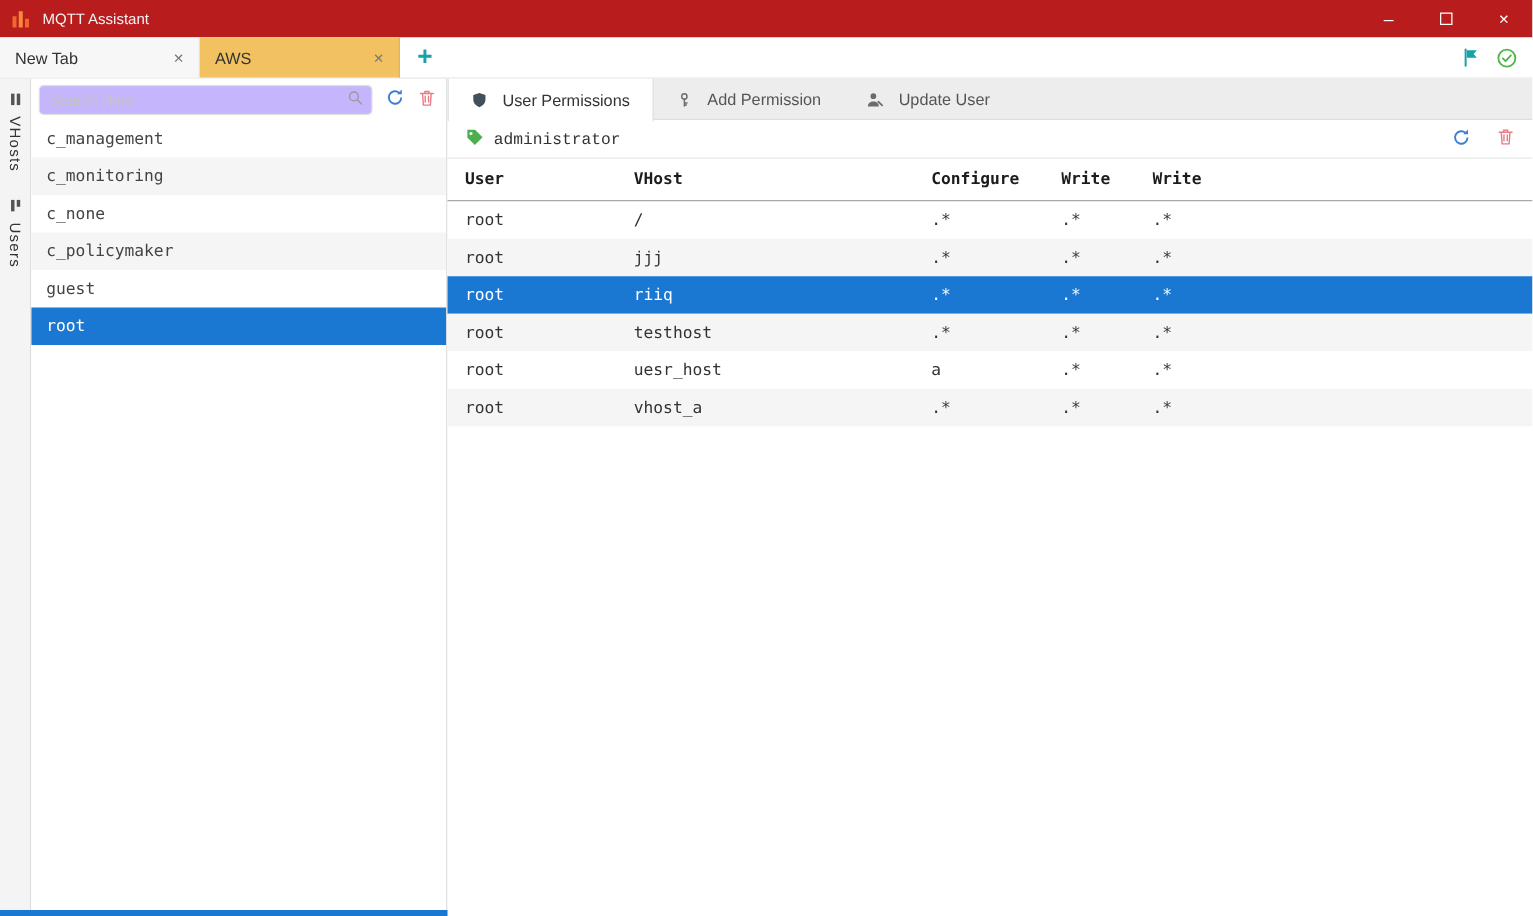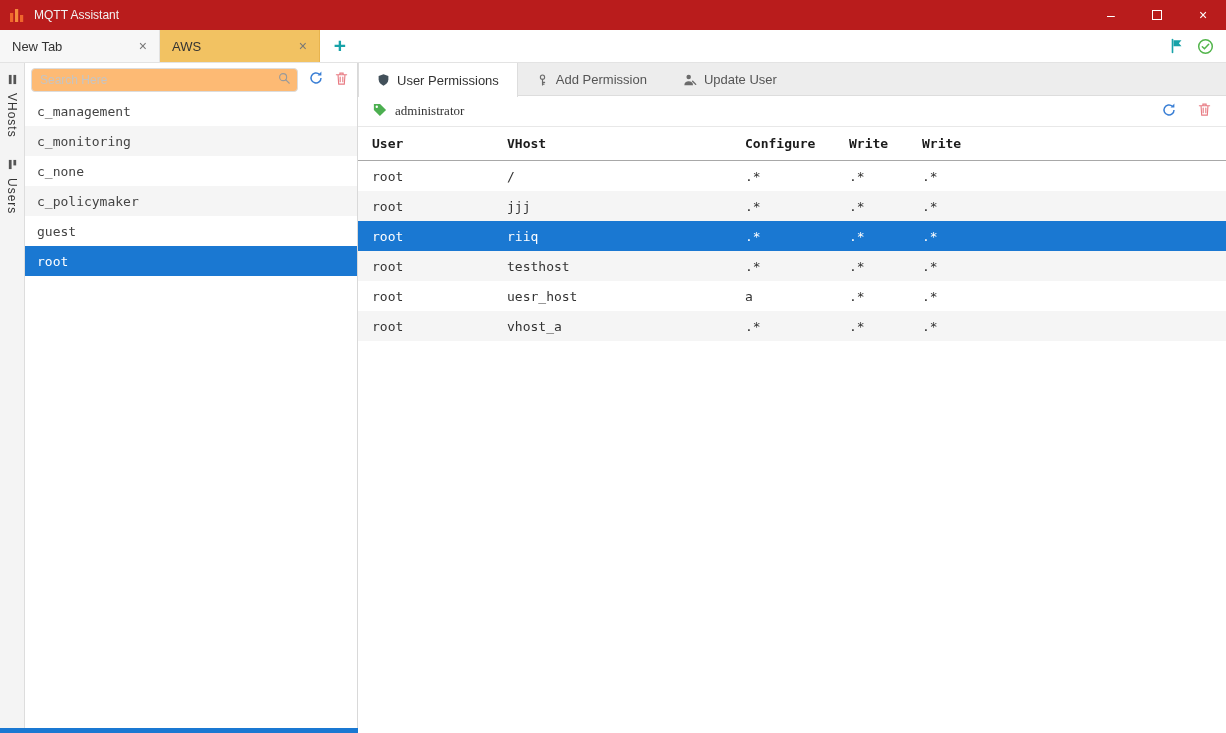--- a/index.html
+++ b/index.html
@@ -31,38 +31,38 @@
   .content { flex: 1; display: flex; position: relative; min-height: 0; }
 
   
   .rail { width: 25px; background: #f4f4f4; border-right: 1px solid #ddd; display: flex; flex-direction: column; align-items: center; padding-top: 10px; gap: 20px; }
   .rail-item { display: flex; flex-direction: column; align-items: center; gap: 5px; color: #444; }
   .rail-label { writing-mode: vertical-lr; font-size: 12px; letter-spacing: 1px; color: #333; }
 
   
   .sidebar { width: 333px; border-right: 1px solid #d9d9d9; display: flex; flex-direction: column; background: #fff; }
   .search-row { height: 33px; display: flex; align-items: center; padding: 0 8px 0 6px; gap: 10px; flex: 0 0 auto; }
-  .search-box { flex: 1; display: flex; align-items: center; height: 24px; border: 1px solid #dcdcdc; border-radius: 4px; padding: 0 6px 0 8px; background: #fdba74; gap: 36px; }
+  .search-box { flex: 1; display: flex; align-items: center; height: 24px; border: 1px solid #dcdcdc; border-radius: 4px; padding: 0 6px 0 8px; background: #c4b5fd; gap: 36px; }
   .search-box input { border: none; outline: none; flex: 1; font-size: 12px; color: #333; font-family: "Liberation Sans", sans-serif; background: transparent; }
   .search-box input::placeholder { color: #c4c4c4; }
   .side-list { flex: 1; overflow: hidden; text-align: center; }
   .side-item { height: 30px; display: flex; align-items: center; padding: 0 12px; font-family: "DejaVu Sans Mono", monospace; font-size: 13px; color: #444; }
   .side-item:nth-child(even) { background: #f5f5f5; }
   .side-item.selected { background: #1a78d2; color: #fff; }
   .bottom-accent { position: absolute; left: 0; bottom: 0; width: 358px; height: 5px; background: #1a78d2; z-index: 5; }
 
   
   .main { flex: 1; display: flex; flex-direction: column; background: #fff; min-width: 0; }
   .main-tabs { height: 33px; background: #ededed; border-bottom: 1px solid #ddd; display: flex; position: relative; flex: 0 0 auto; }
-  .mtab { height: 33px; display: flex; align-items: center; gap: 7px; padding: 0 18px; color: #555; }
+  .mtab { height: 33px; display: flex; align-items: center; gap: 12px; padding: 0 18px; color: #555; }
   .mtab.active { height: 34px; background: #fff; color: #333; border-left: 1px solid #ddd; border-right: 1px solid #ddd; z-index: 2; }
   .mtab .mtab-icon { display: flex; align-items: center; }
 
   .user-row { height: 31px; display: flex; align-items: center; gap: 8px; padding: 0 14px; border-bottom: 1px solid #e8e8e8; flex: 0 0 auto; }
-  .user-name { font-family: Liberation Serif, serif; font-size: 13px; color: #333; }
+  .user-name { font-family: Liberation Mono, monospace; font-size: 13px; color: #333; }
   .user-actions { margin-left: auto; display: flex; align-items: center; gap: 20px; }
 
   .perm-table { font-family: "DejaVu Sans Mono", monospace; font-size: 13px; }
   .trow { display: grid; grid-template-columns: 112px 215px 81px 50px 1fr; align-items: center; height: 30px; padding-left: 14px; gap: 23px; }
   .thead .trow { height: 33px; font-weight: bold; color: #1c1c1c; }
   .thead { border-bottom: 1px solid #a8a8a8; }
   .tbody .trow:nth-child(even) { background: #f5f5f5; }
   .tbody .trow.selected { background: #1a78d2; color: #fff; }
   .cell { white-space: nowrap; overflow: hidden; }
 </style>

